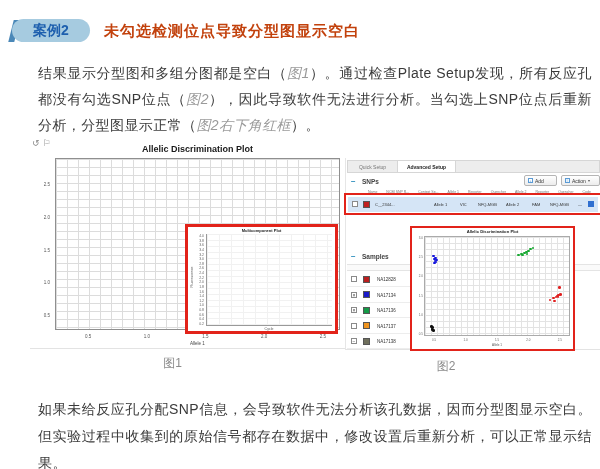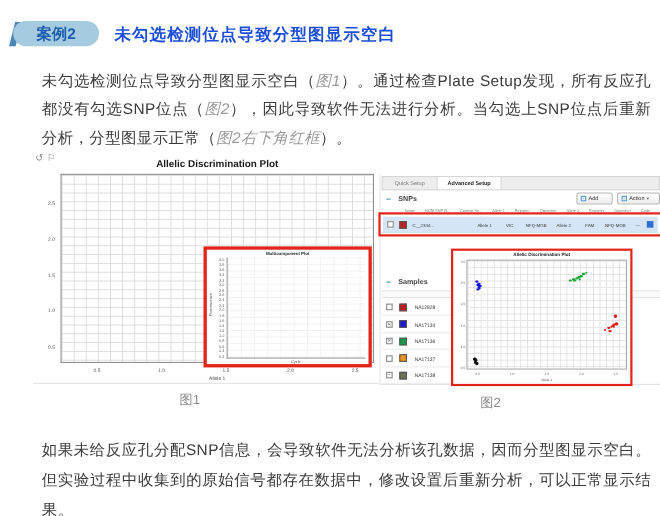--- a/index.html
+++ b/index.html
@@ -6,21 +6,21 @@
   html,body { width:600px; height:469px; background:#ffffff; overflow:hidden;
               font-family:"Liberation Sans","DejaVu Sans",sans-serif; }
   .abs { position:absolute; }
 
   
   #badge { left:12px; top:19px; width:78px; height:23px; background:#a6cbe0;
            border-radius:14px; display:flex; align-items:center; justify-content:center; z-index:2; }
   #badge-bar { left:11px; top:20px; width:6px; height:22px; background:#4a88b8;
                transform:skewX(-14deg); z-index:1; }
   #badge-label { color:#1d5fae; font-size:14px; font-weight:bold; }
-  #page-title { left:104px; top:22px; color:#1d4ed8; font-size:15px; font-weight:bold; letter-spacing:1px; }
+  #page-title { left:104px; top:22px; color:#c2410c; font-size:15px; font-weight:bold; letter-spacing:1px; }
 
   
   .para { left:38px; width:554px; font-size:14px; line-height:26px; color:#3a3a3a;
           letter-spacing:0.4px; text-align:justify; }
   #para1 { top:60px; }
   #para2 { top:396px; line-height:27px; }
   .ref { color:#9a9a9a; font-style:italic; }
 
   
   #fig1 { left:30px; top:138px; width:315px; height:211px; border-bottom:1px solid #e3e3e3; }
@@ -101,21 +101,21 @@
 </style>
 </head>
 <body>
 
 <div class="abs" id="badge-bar"></div>
 <div class="abs" id="badge">
   <span id="badge-label">案例2</span>
 </div>
 <div class="abs" id="page-title">未勾选检测位点导致分型图显示空白</div>
 
-<p class="abs para" id="para1"><span>未勾选检测位点导致分型图显示空白（</span><span class="ref">图1</span><span>）。通过检查Plate Setup发现，所有反应孔都没有勾选SNP位点（</span><span class="ref">图2</span><span>），因此导致软件无法进行分析。当勾选上SNP位点后重新分析，分型图显示正常（</span><span class="ref">图2右下角红框</span><span>）。</span></p>
+<p class="abs para" id="para1"><span>结果显示分型图和多组分图都是空白（</span><span class="ref">图1</span><span>）。通过检查Plate Setup发现，所有反应孔都没有勾选SNP位点（</span><span class="ref">图2</span><span>），因此导致软件无法进行分析。当勾选上SNP位点后重新分析，分型图显示正常（</span><span class="ref">图2右下角红框</span><span>）。</span></p>
 
 <div class="abs" id="fig1">
   <div class="abs" id="fig1-tools"><span>↺</span><span>⚐</span></div>
   <div class="abs" id="fig1-title">Allelic Discrimination Plot</div>
   <div class="abs" id="fig1-yticks">
       <span class="tick">2.5</span>
       <span class="tick">2.0</span>
       <span class="tick">1.5</span>
       <span class="tick">1.0</span>
       <span class="tick">0.5</span>

